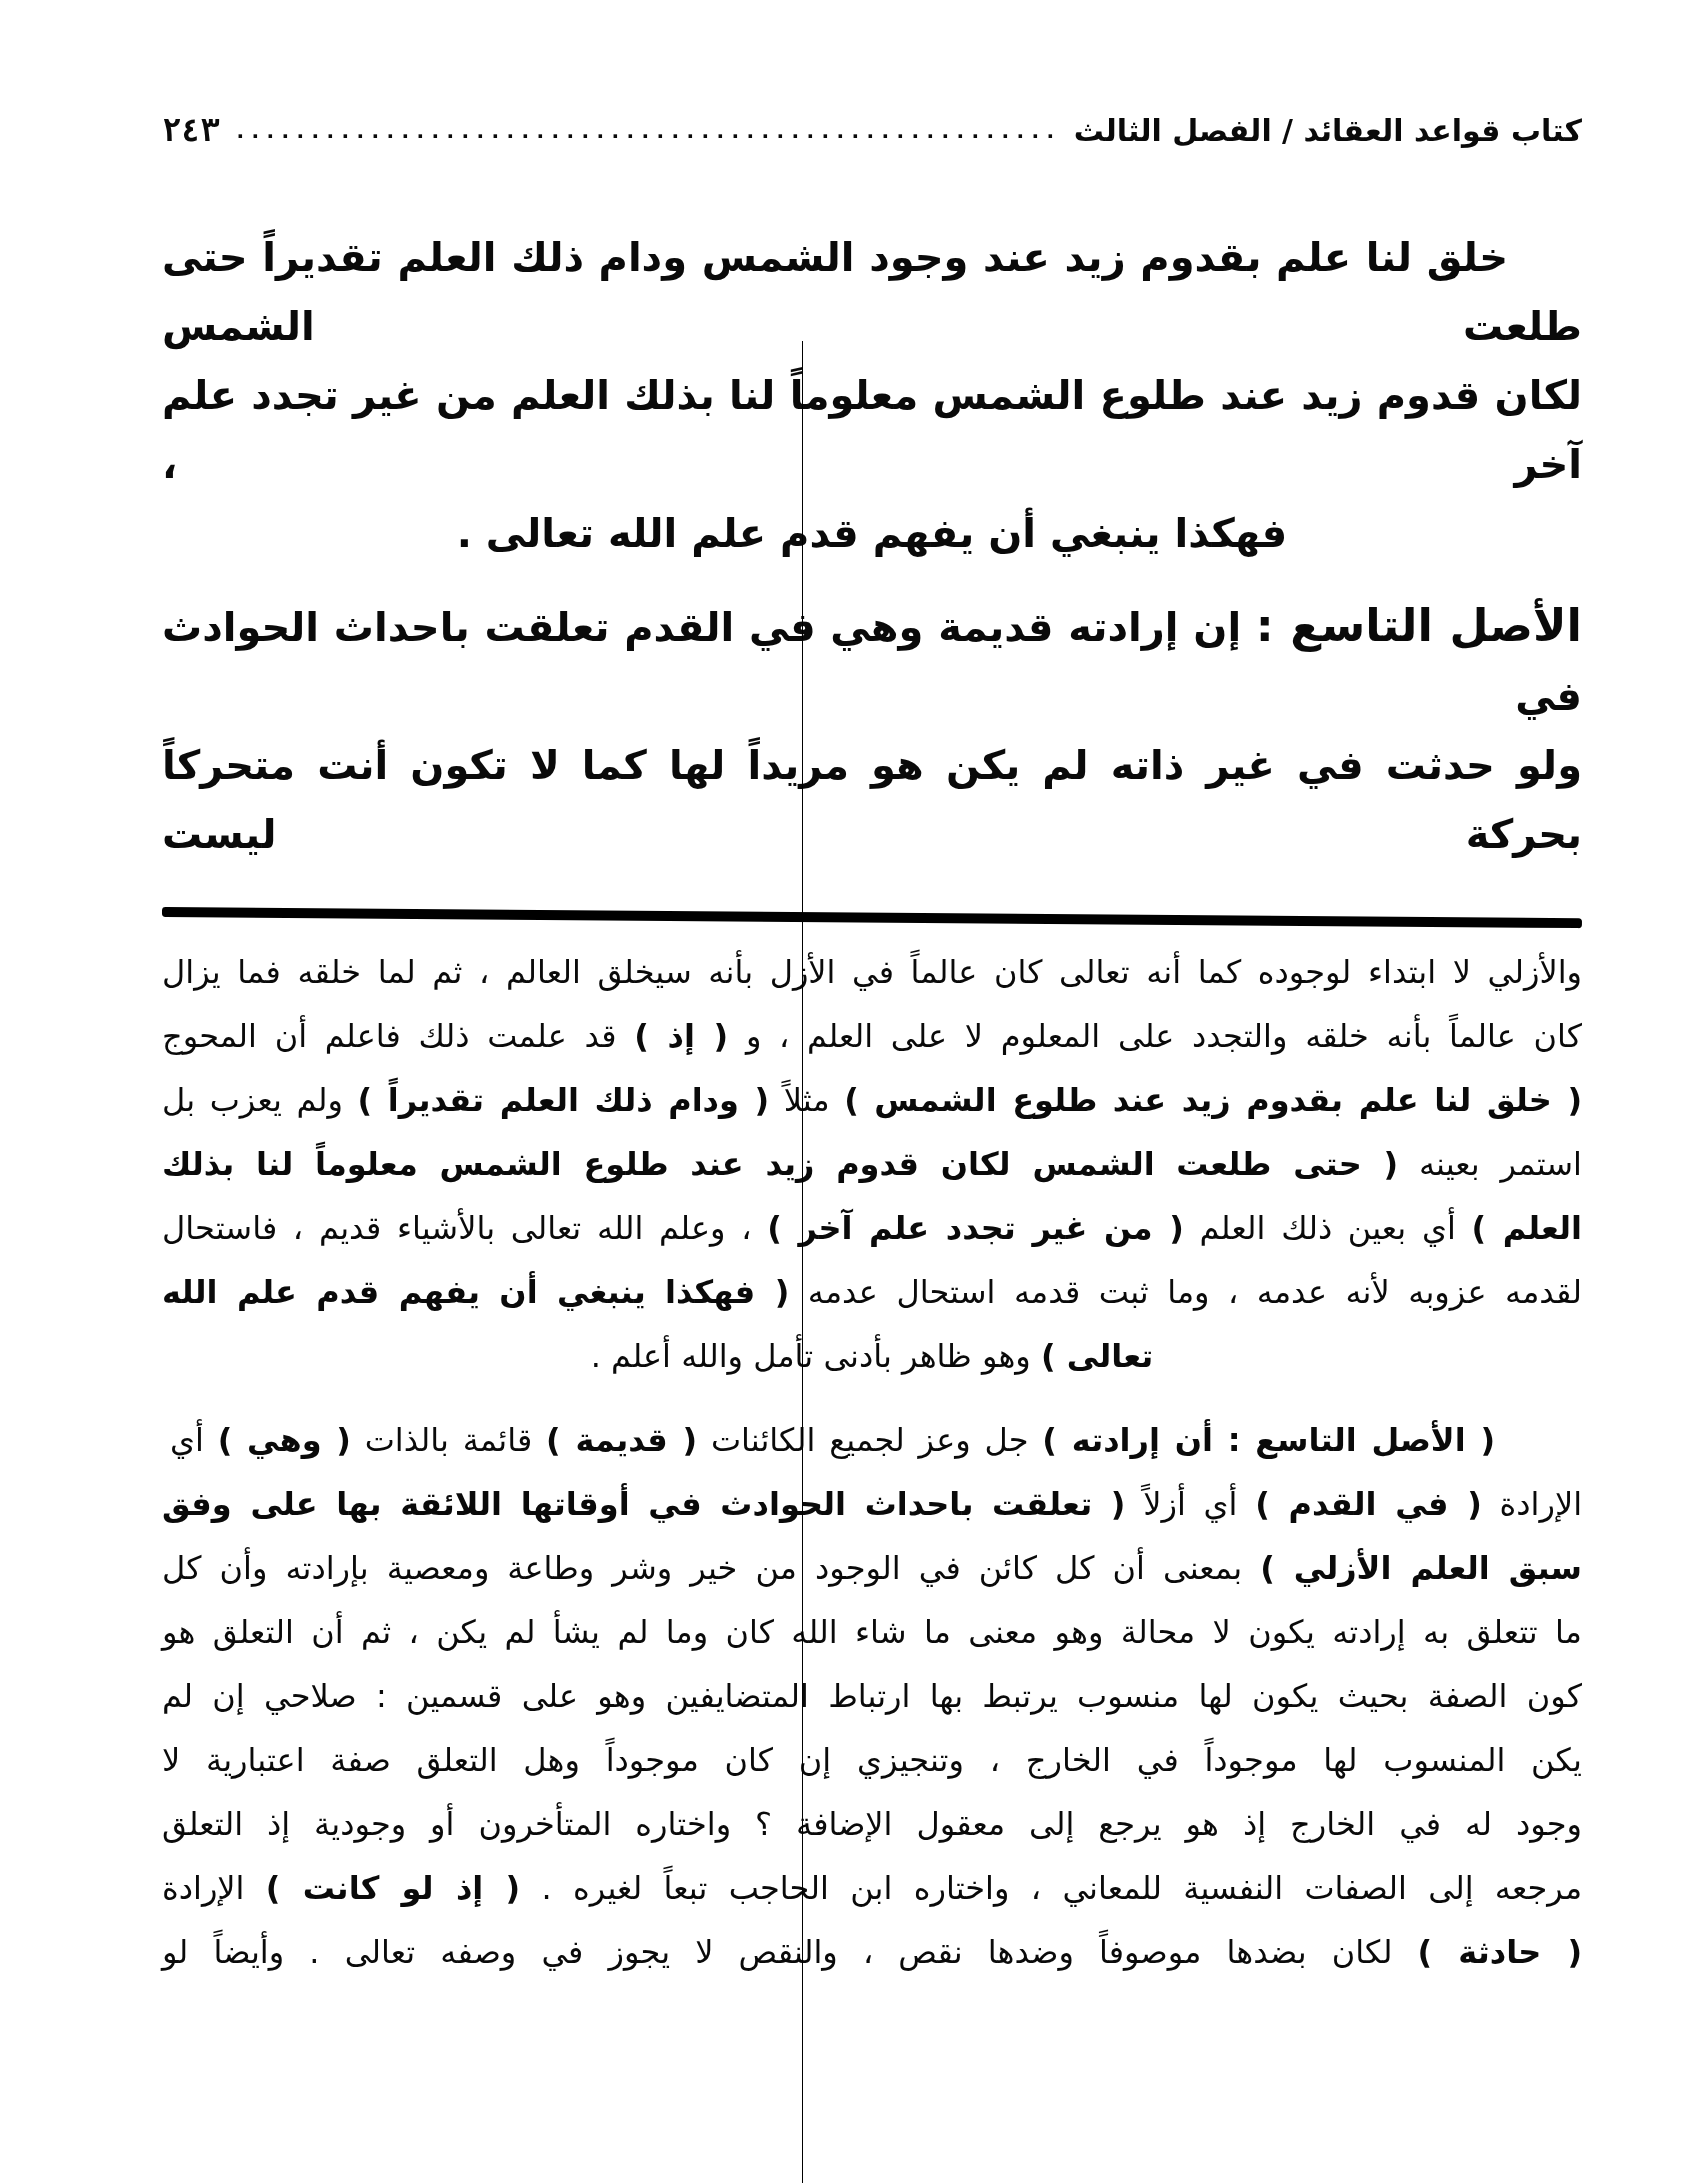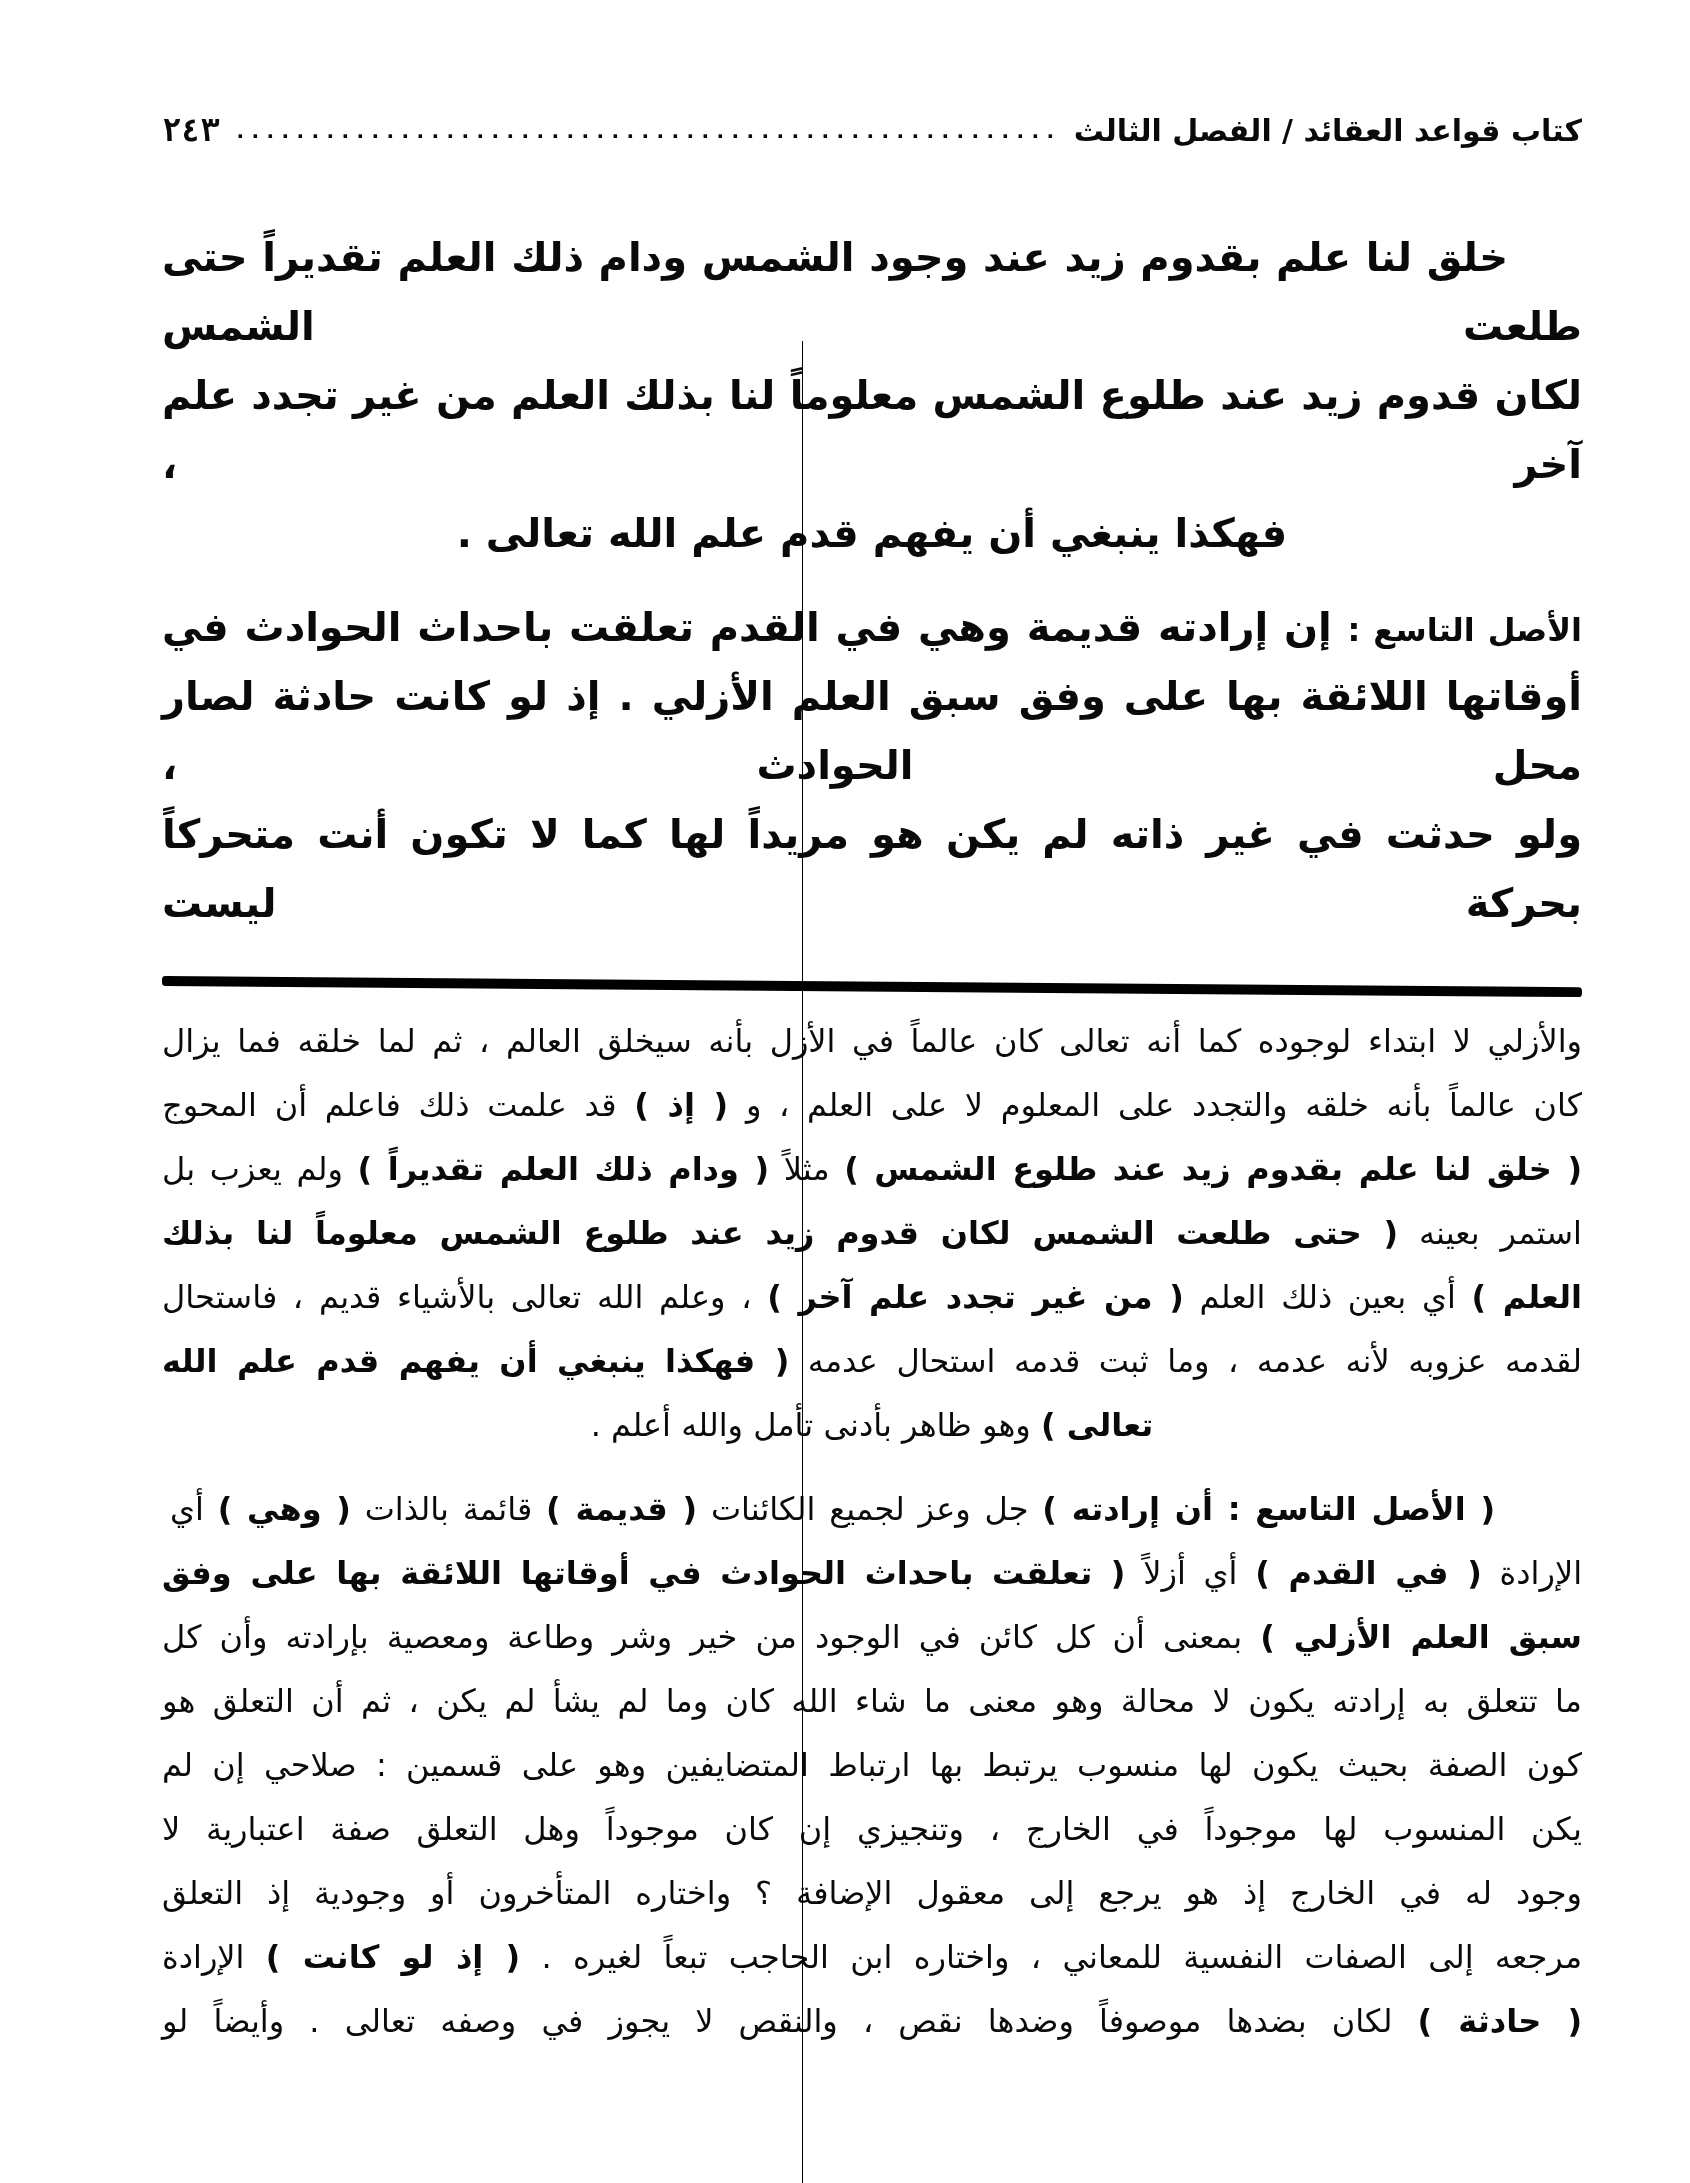--- a/index.html
+++ b/index.html
@@ -58,21 +58,21 @@
   .matn {
     display: block;
     margin-top: 72px;
   }
   .matn .line {
     font-size: 40px;
     font-weight: 700;
     line-height: 69px;
   }
   .matn .line.para { margin-top: 25px; }
-  .matn .h { font-size: 32px; line-height: 1; }
+  .matn .h { font-size: 45px; line-height: 1; }
   
   .separator {
     margin-top: 38px;
     height: 9.6px;
     background: #000;
     transform: rotate(0.45deg);
     transform-origin: 0 50%;
     border-radius: 3.5px;
   }
   
@@ -107,21 +107,20 @@
       <span class="title">كتاب قواعد العقائد / الفصل الثالث</span>
       <span class="dots">......................................................................</span>
       <span class="pagenum">٢٤٣</span>
     </div>
 
     <div class="matn">
         <div class="line ind-1"><span>خلق لنا علم بقدوم زيد عند وجود الشمس ودام ذلك العلم تقديراً حتى طلعت الشمس</span></div>
         <div class="line"><span>لكان قدوم زيد عند طلوع الشمس معلوماً لنا بذلك العلم من غير تجدد علم آخر ،</span></div>
         <div class="line center"><span>فهكذا ينبغي أن يفهم قدم علم الله تعالى .</span></div>
         <div class="line para"><span class="h">الأصل التاسع :</span><span> إن إرادته قديمة وهي في القدم تعلقت باحداث الحوادث في</span></div>
-        <div class="line"><span>أوقاتها اللائقة بها على وفق سبق العلم الأزلي . إذ لو كانت حادثة لصار محل الحوادث ،</span></div>
         <div class="line"><span>ولو حدثت في غير ذاته لم يكن هو مريداً لها كما لا تكون أنت متحركاً بحركة ليست</span></div>
       </div>
 
     <div class="separator"></div>
 
     <div class="commentary">
         <div class="line"><span>والأزلي لا ابتداء لوجوده كما أنه تعالى كان عالماً في الأزل بأنه سيخلق العالم ، ثم لما خلقه فما يزال</span></div>
         <div class="line"><span>كان عالماً بأنه خلقه والتجدد على المعلوم لا على العلم ، و </span><span class="b">( إذ )</span><span> قد علمت ذلك فاعلم أن المحوج</span></div>
         <div class="line"><span class="b">( خلق لنا علم بقدوم زيد عند طلوع الشمس )</span><span> مثلاً </span><span class="b">( ودام ذلك العلم تقديراً )</span><span> ولم يعزب بل</span></div>
         <div class="line"><span>استمر بعينه </span><span class="b">( حتى طلعت الشمس لكان قدوم زيد عند طلوع الشمس معلوماً لنا بذلك</span></div>

